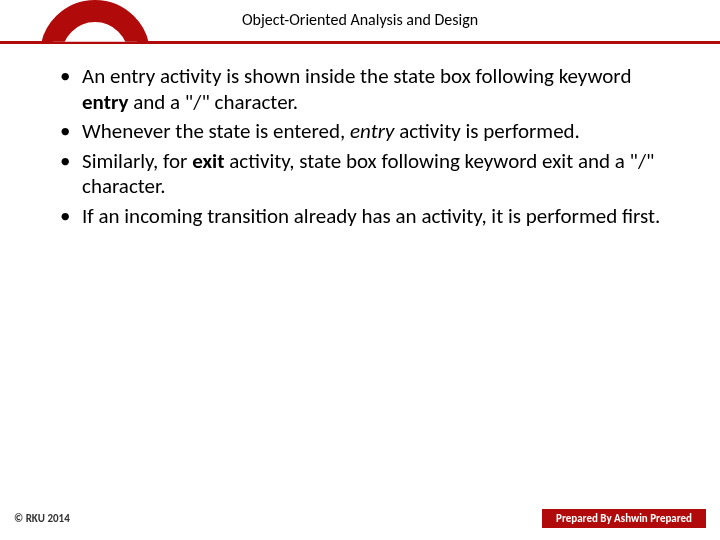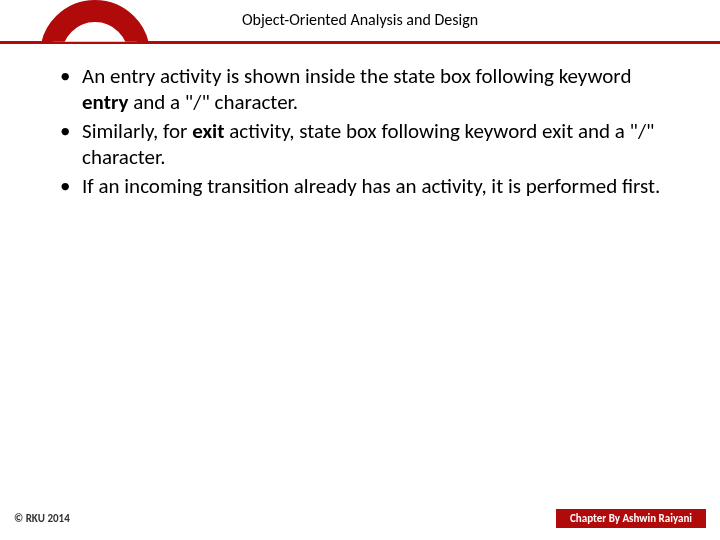--- a/index.html
+++ b/index.html
@@ -111,24 +111,27 @@
   <div class="red-line"></div>
   <div class="arch"></div>
 </div>
 
 <div class="content">
   <ul>
     <li>
       <span>An entry activity is shown inside the state box following keyword </span><span class="bold">entry</span><span> and a "/" character.</span>
     </li>
     <li>
+      <span>Whenever the state is entered, </span><span class="italic">entry</span><span> activity is performed.</span>
+    </li>
+    <li>
       <span>Similarly, for </span><span class="bold">exit</span><span> activity, state box following keyword exit and a "/" character.</span>
     </li>
     <li>
       <span>If an incoming transition already has an activity, it is performed first.</span>
     </li>
   </ul>
 </div>
 
 <div class="footer">
   <span class="copyright">© RKU 2014</span>
-  <span class="footer-mid">Chapter By Ashwin Raiyani</span>
+  <span class="footer-mid">Prepared By Ashwin Prepared</span>
 </div>
 
 </body></html>

